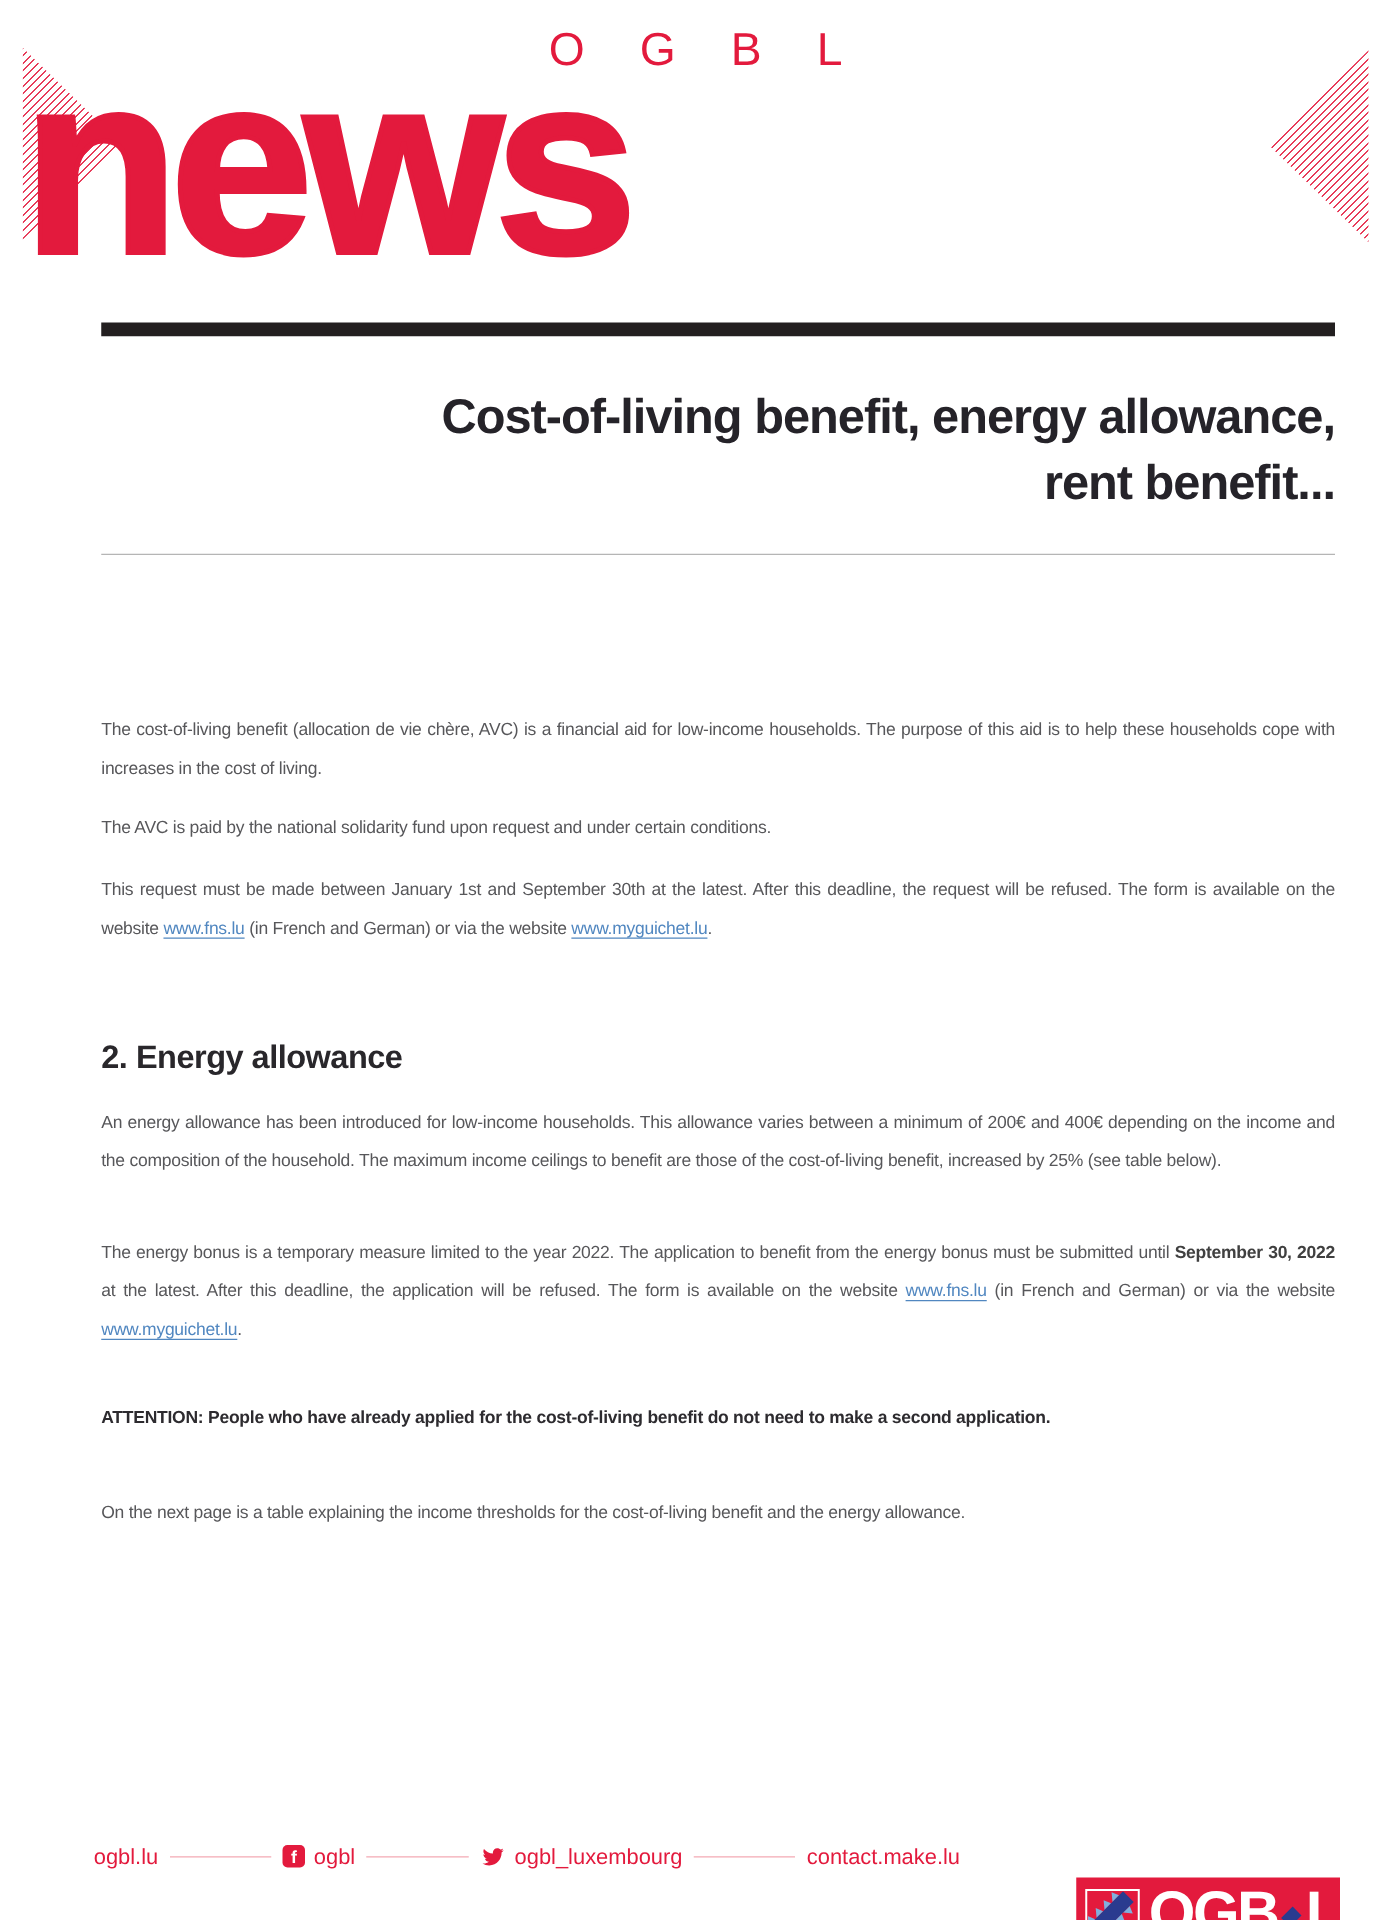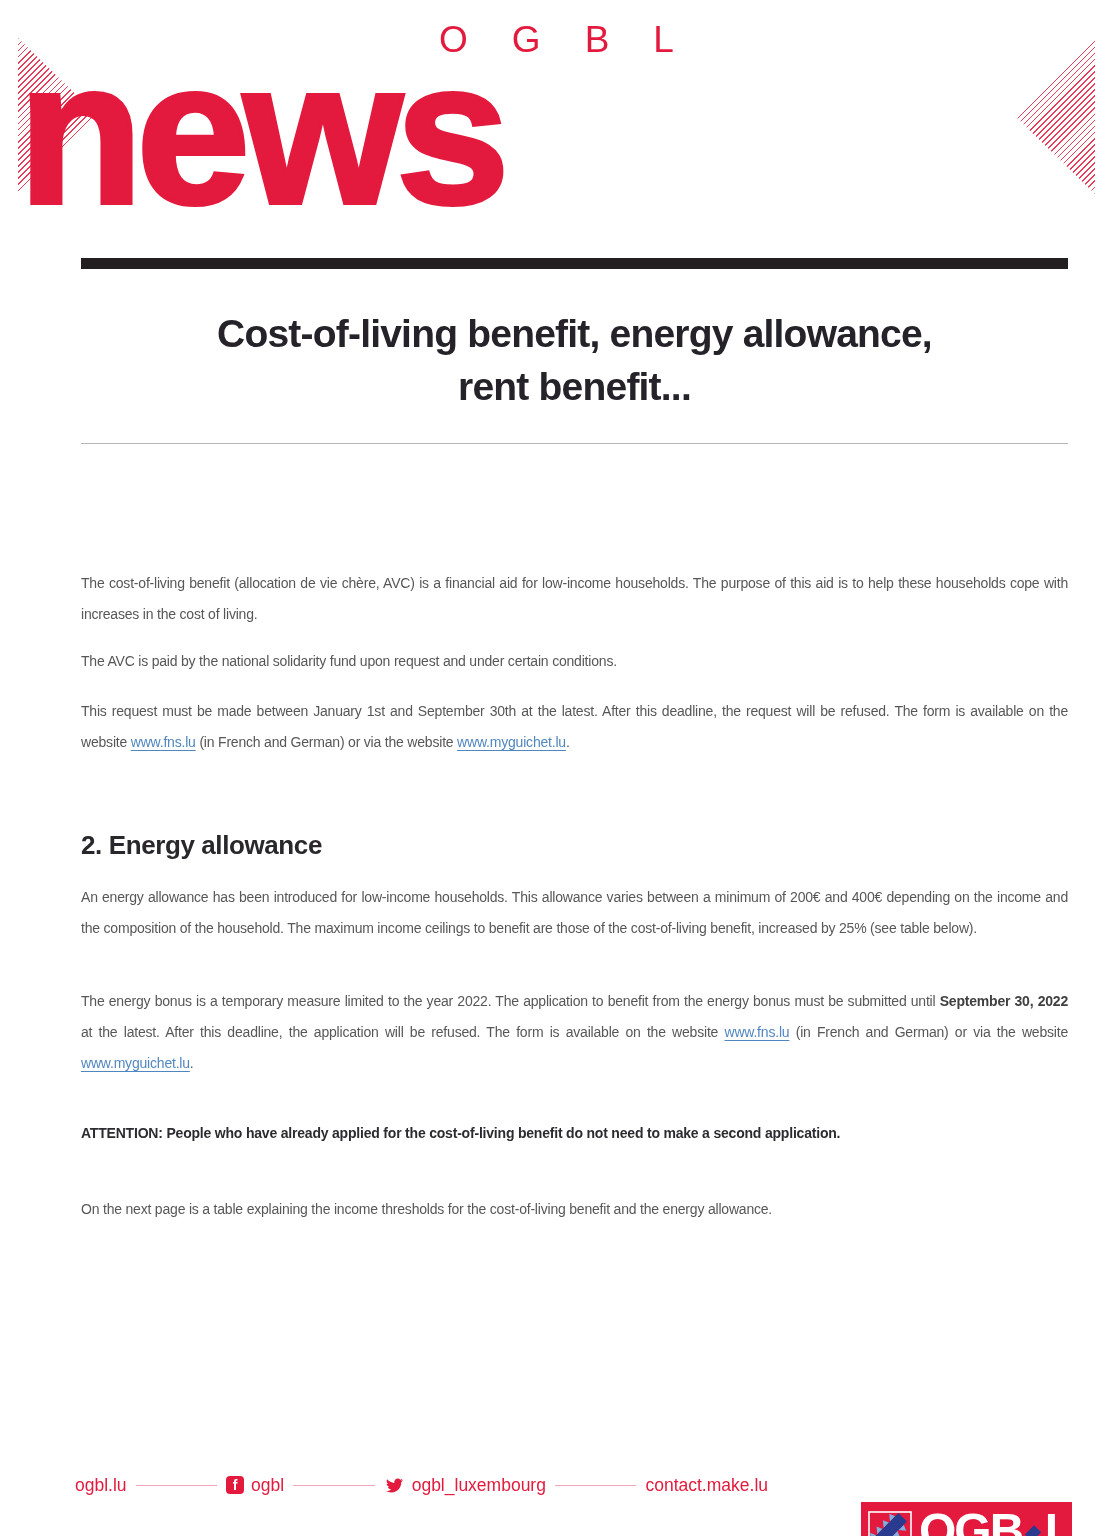--- a/index.html
+++ b/index.html
@@ -26,21 +26,21 @@
   }
   .mast-title{
     position:absolute;top:14px;left:0;width:100%;
     color:#e31a3d;font-size:205px;line-height:1;font-weight:700;
     letter-spacing:-7px;-webkit-text-stroke:4px #e31a3d;
   }
   .top-rule{
     position:absolute;left:63px;width:987px;top:243px;height:11px;background:#231f20;
   }
   .headline{
-    position:absolute;left:63px;width:987px;top:292px;text-align:center;
+    position:absolute;left:63px;width:987px;top:292px;text-align:right;
     font-size:39px;line-height:53px;font-weight:700;color:#252329;letter-spacing:-0.8px;
   }
   .headline-divider{
     position:absolute;left:63px;width:987px;top:428px;height:0;border-top:1px solid #b5b5b5;
   }
 
   .sec-heading{
     position:absolute;left:63px;width:987px;
     font-size:26px;line-height:32px;font-weight:700;color:#29272b;letter-spacing:-0.4px;
   }

